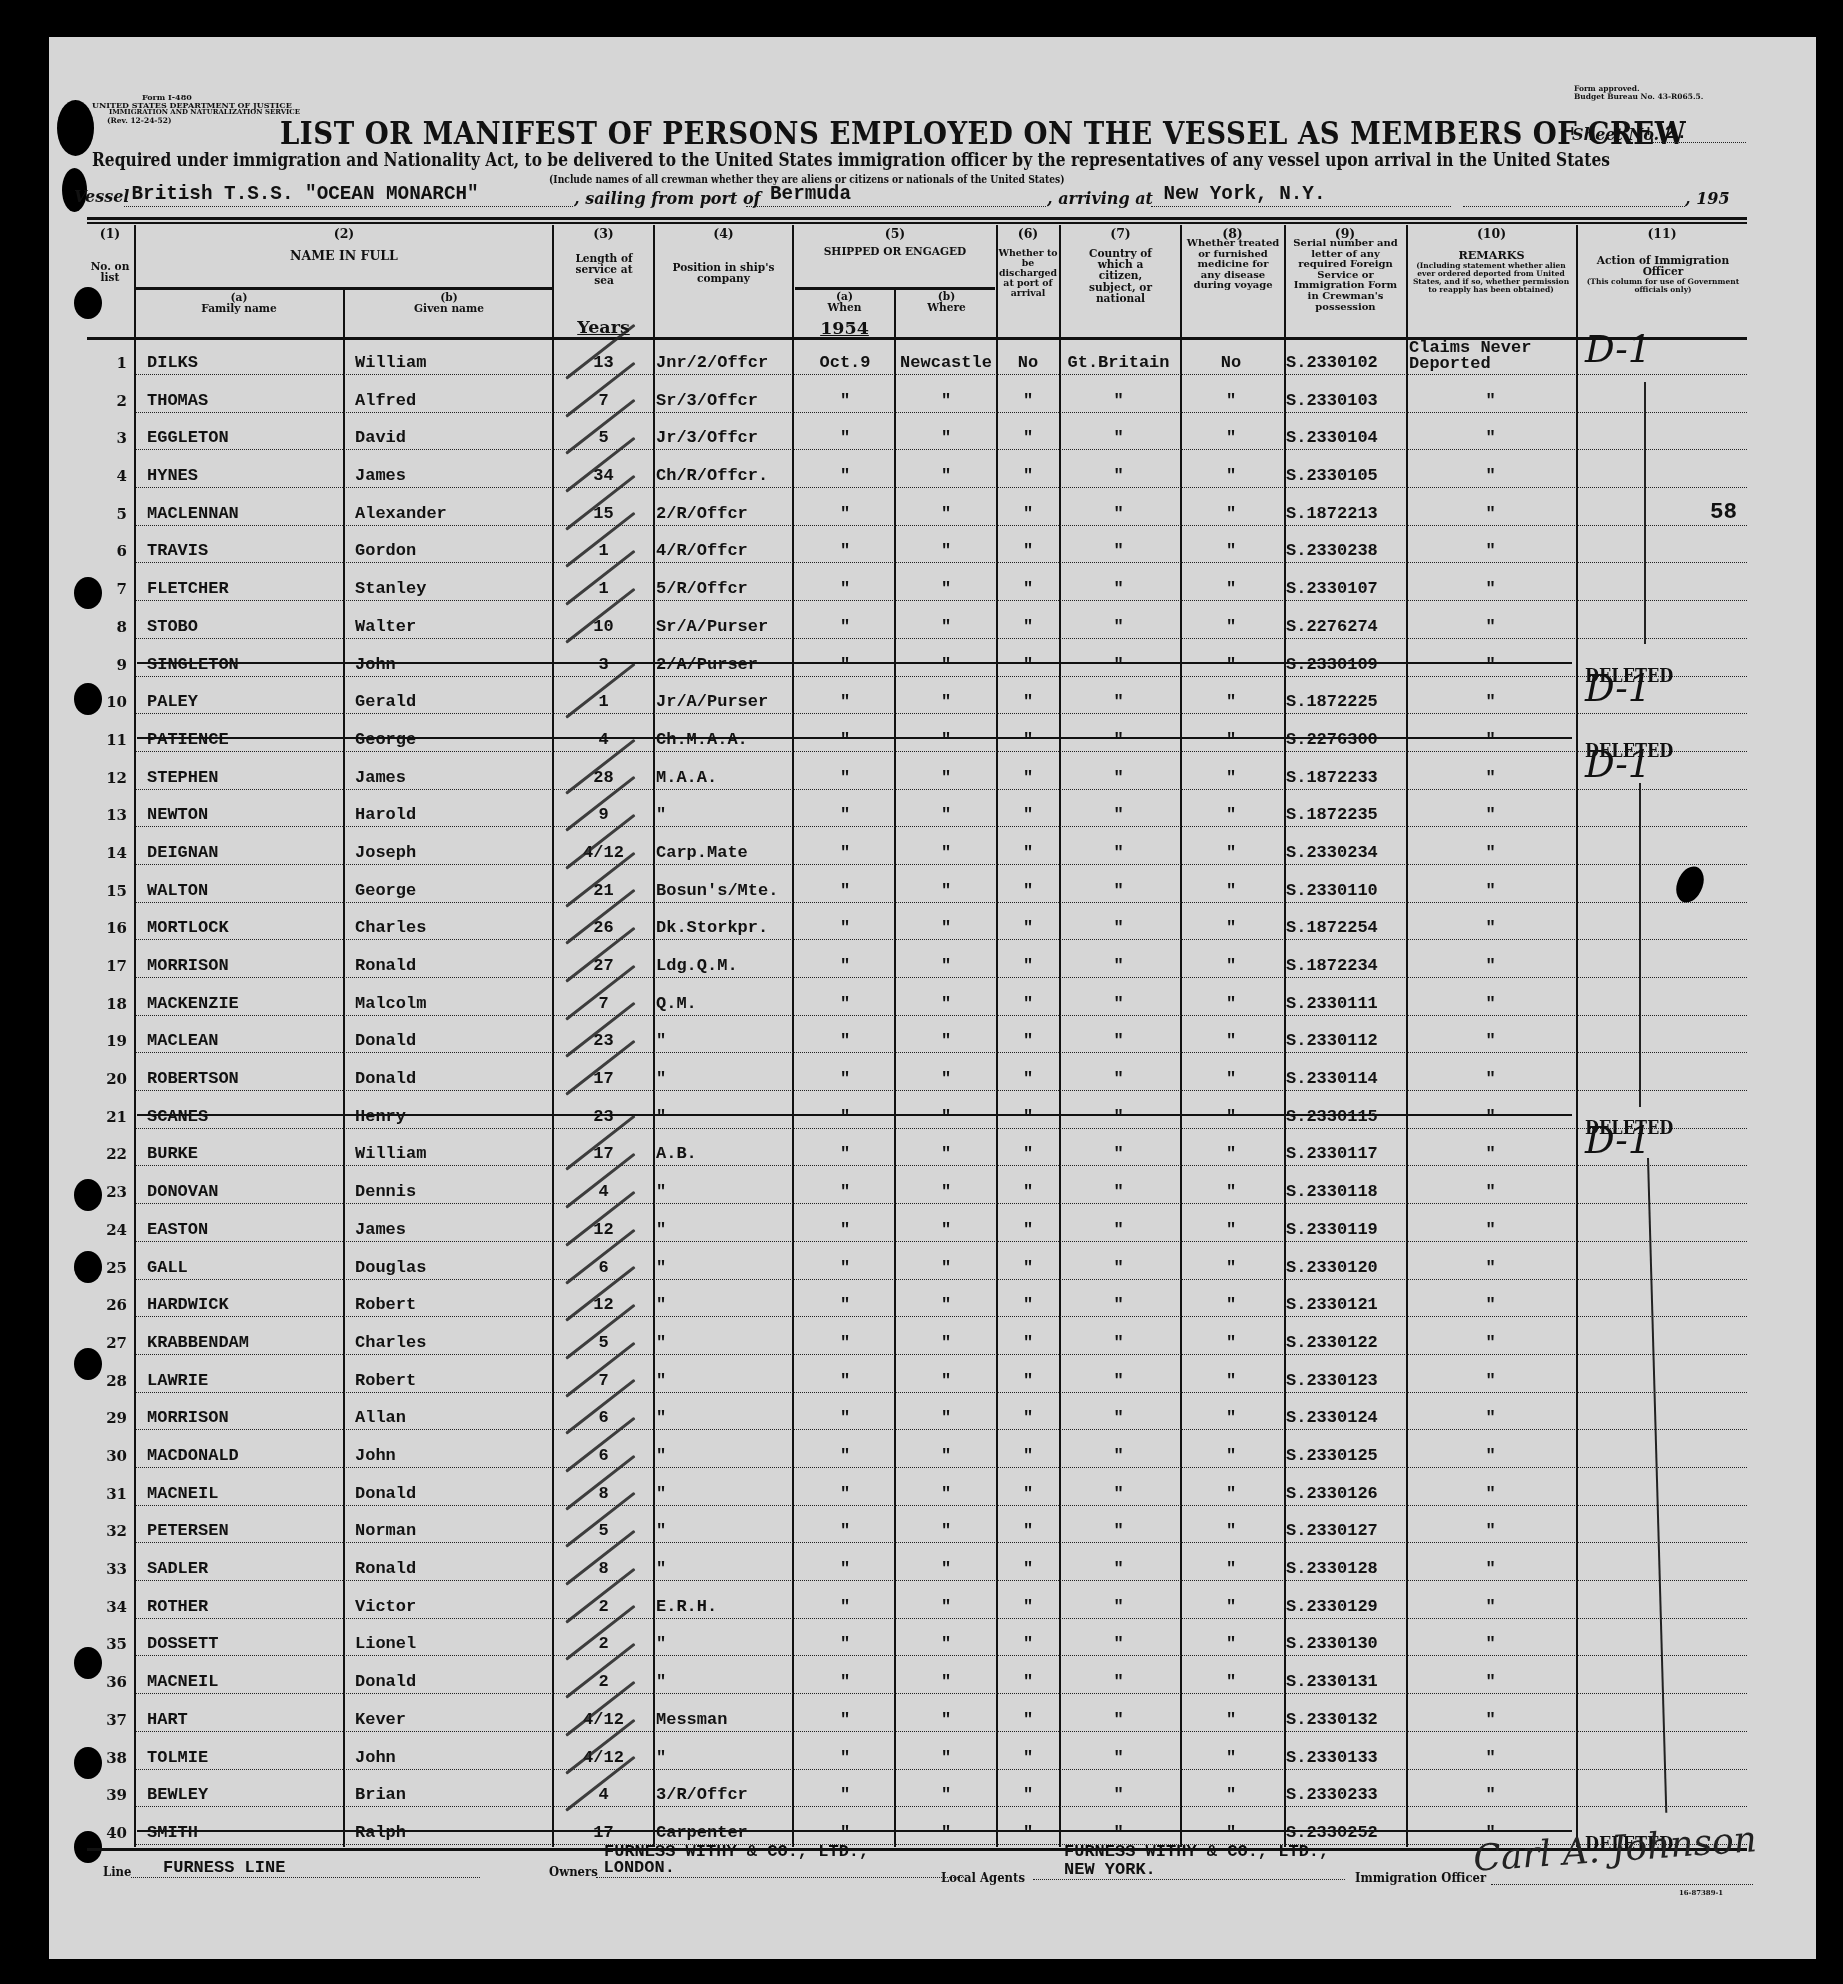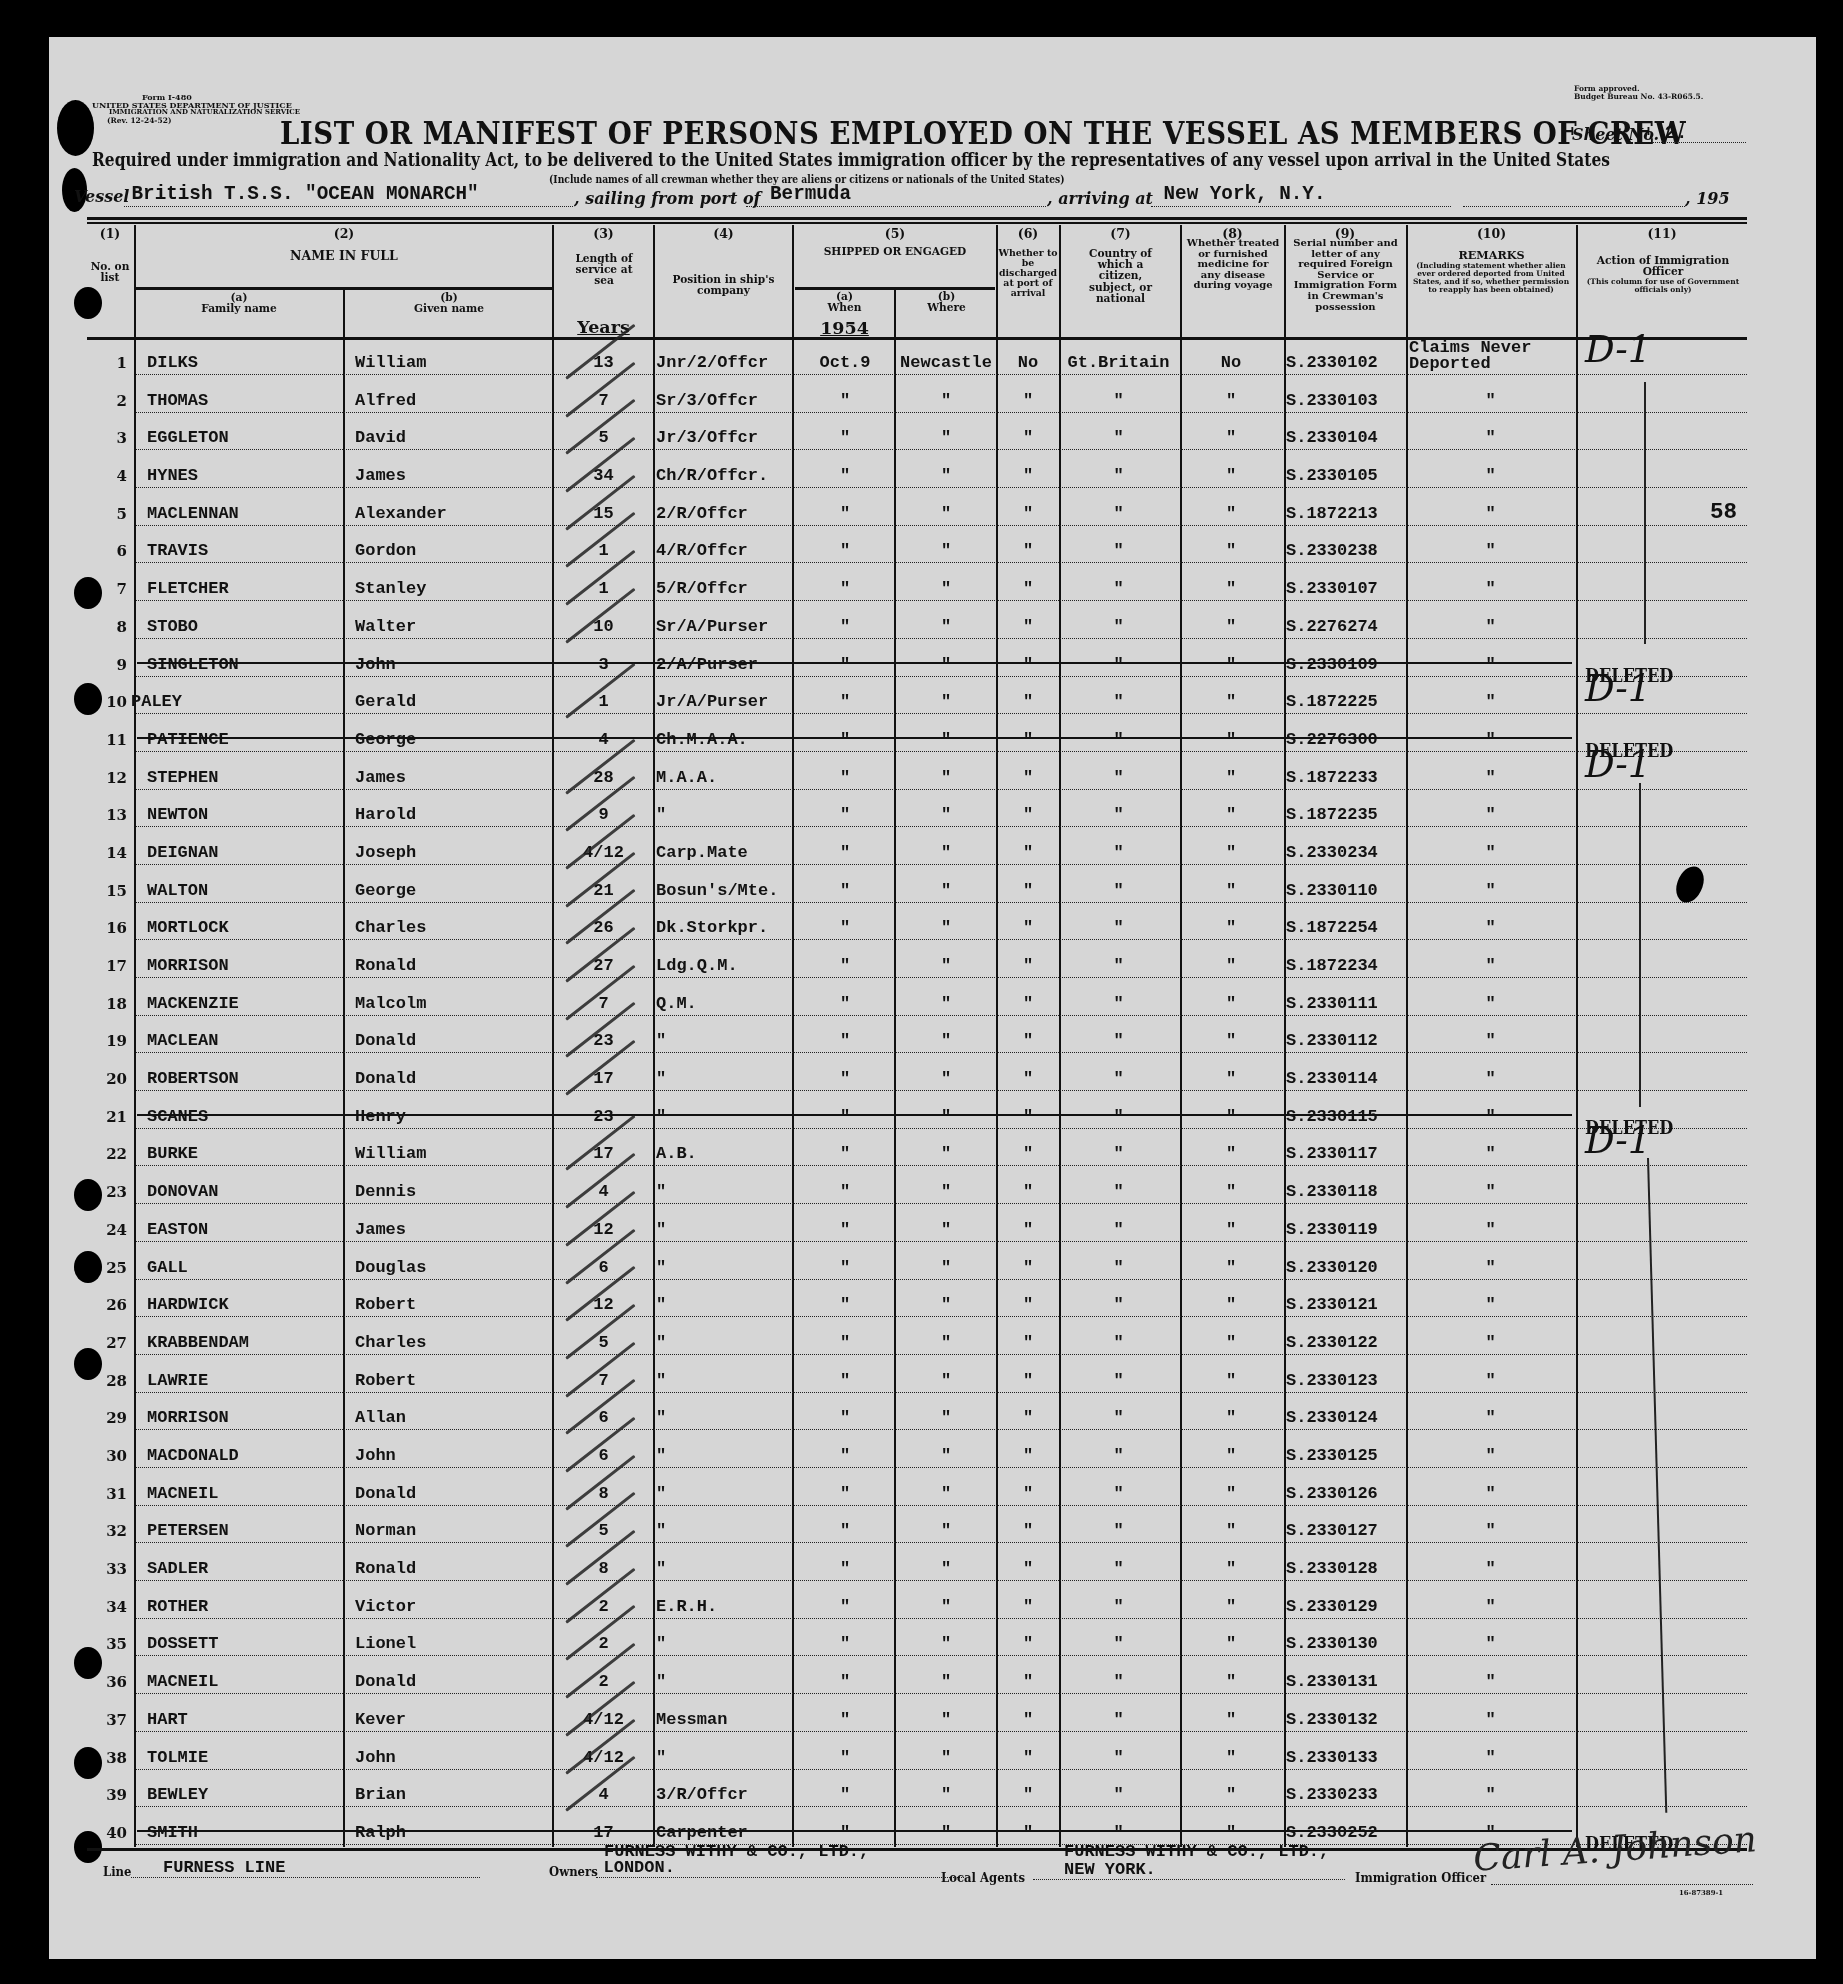--- a/index.html
+++ b/index.html
@@ -108,21 +108,21 @@
 <div class="hdr-text hsmall" style="left:136px;top:292px;width:206px;">(a)</div>
 <div class="hdr-text hsmall" style="left:136px;top:303px;width:206px;">Family name</div>
 <div class="hdr-text hsmall" style="left:346px;top:292px;width:206px;">(b)</div>
 <div class="hdr-text hsmall" style="left:346px;top:303px;width:206px;">Given name</div>
 
 <div class="hdr-text colnum" style="left:554px;top:226px;width:99px;">(3)</div>
 <div class="hdr-text hsmall" style="left:573px;top:253px;width:62px;">Length of service at sea</div>
 <div class="hdr-text mono" style="left:554px;top:317px;width:99px;font-size:17.5px;text-decoration:underline;">Years</div>
 
 <div class="hdr-text colnum" style="left:655px;top:226px;width:137px;">(4)</div>
-<div class="hdr-text hsmall" style="left:661px;top:262px;width:125px;margin-top:12px;">Position in ship's company</div>
+<div class="hdr-text hsmall" style="left:661px;top:262px;width:125px;">Position in ship's company</div>
 
 <div class="hdr-text colnum" style="left:795px;top:226px;width:200px;">(5)</div>
 <div class="hdr-text hsmall" style="left:795px;top:246px;width:200px;">SHIPPED OR ENGAGED</div>
 <div class="hdr-text hsmall" style="left:795px;top:291px;width:99px;">(a)</div>
 <div class="hdr-text hsmall" style="left:795px;top:302px;width:99px;">When</div>
 <div class="hdr-text mono" style="left:795px;top:318px;width:99px;font-size:17.5px;text-decoration:underline;">1954</div>
 <div class="hdr-text hsmall" style="left:897px;top:291px;width:99px;">(b)</div>
 <div class="hdr-text hsmall" style="left:897px;top:302px;width:99px;">Where</div>
 
 <div class="hdr-text colnum" style="left:998px;top:226px;width:60px;">(6)</div>
@@ -288,21 +288,21 @@
     <span class="cell ditto" style="left:972px;width:119px;">"</span>
     <span class="cell ditto" style="left:1093px;width:102px;">"</span>
     <span class="cell" style="left:1199px;">S.2330109</span>
     <span class="cell ditto remarks" style="left:1320px;width:167px;">"</span>
     <span class="deleted" style="left: 1498px; top: 22.5px;">DELETED</span>
   <div class="strike" style="left: 50px; width: 1435px;"></div>
     </div>
     <div class="row" style="top: 339px;">
     <div class="rowdots" style="left:49px;width:1611px;"></div>
     <span class="cell rownum" style="left:12.5px;">10</span>
-    <span class="cell" style="left:44px;margin-top:20px;">PALEY</span>
+    <span class="cell" style="left:60px;margin-top:20px;">PALEY</span>
     <span class="cell" style="left:268px;">Gerald</span>
     <span class="cell ditto" style="left:467px;width:99px;">1</span>
     <span class="cell" style="left:569px;">Jr/A/Purser</span>
     <span class="cell ditto" style="left:708px;width:100px;">"</span>
     <span class="cell ditto" style="left:809px;width:100px;">"</span>
     <span class="cell ditto" style="left:910px;width:62px;">"</span>
     <span class="cell ditto" style="left:972px;width:119px;">"</span>
     <span class="cell ditto" style="left:1093px;width:102px;">"</span>
     <span class="cell" style="left:1199px;">S.1872225</span>
     <span class="cell ditto remarks" style="left:1320px;width:167px;">"</span>

